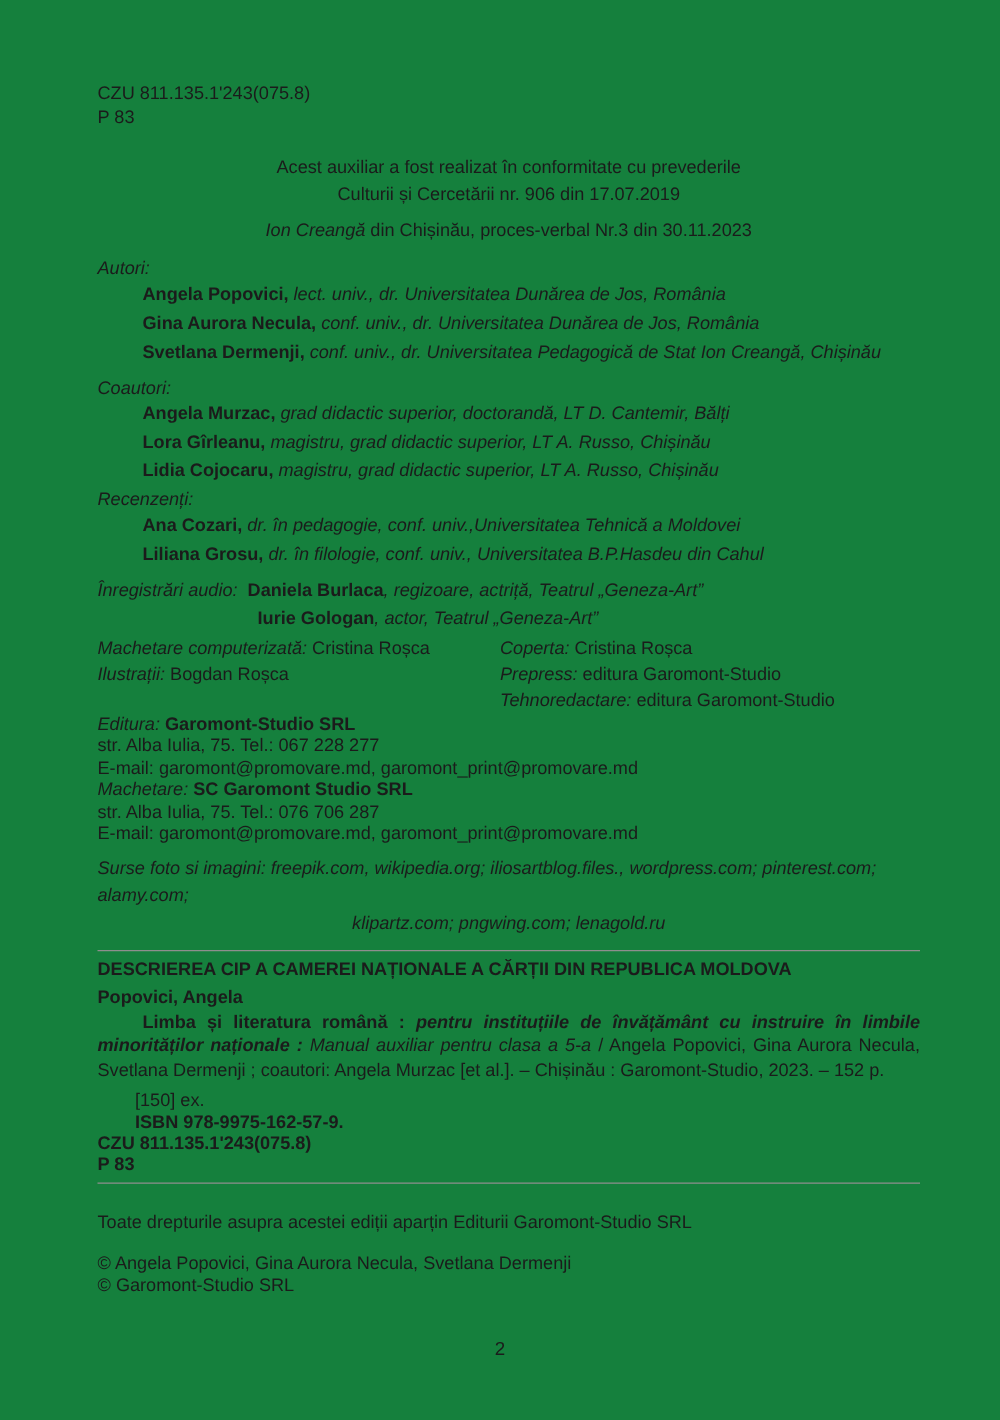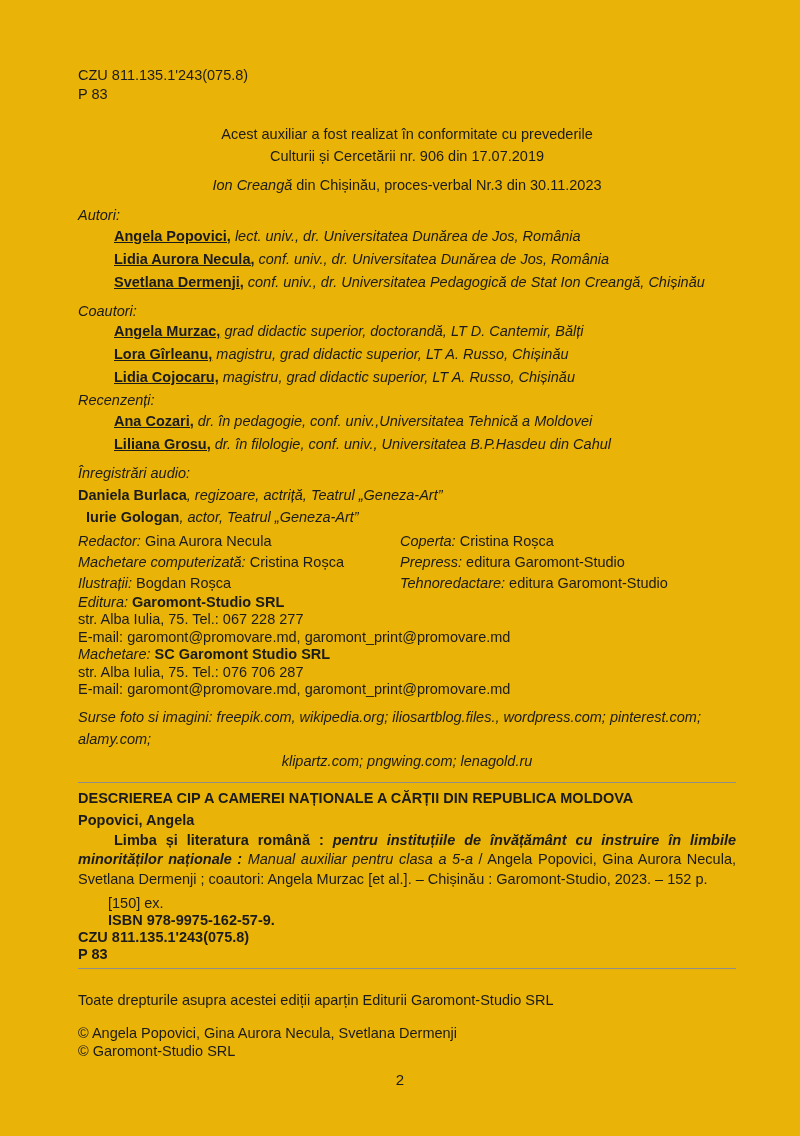--- a/index.html
+++ b/index.html
@@ -2,48 +2,48 @@
 <html><head>
 <meta charset="utf-8">
 <style>
   * { box-sizing: border-box; }
   html, body { margin: 0; padding: 0; background: #ffffff; }
   .page {
     position: relative;
     width: 800px;
     height: 1136px;
     margin: 0 auto;
-    background: #eab308;
+    background: #15803d;
     color: #1b1b1b;
     font-family: "Liberation Sans", sans-serif;
     font-size: 14.5px;
     line-height: 1.26;
     padding: 66px 64px 0 78px;
     overflow: hidden;
   }
   .b  { font-weight: bold; }
   .i  { font-style: italic; }
   .bi { font-weight: bold; font-style: italic; }
 
   .header-codes { line-height: 18.5px; }
 
   .conformity { margin-top: 20px; text-align: center; line-height: 22px; }
   .approval   { margin-top: 7px;  text-align: center; line-height: 22px; }
 
   .people { margin-top: 9px; }
   .people .section-label { font-style: italic; line-height: 18.5px; }
   .people .row { padding-left: 36px; line-height: 23px; }
-  .people .row .name { font-weight: bold; text-decoration: underline; }
+  .people .row .name { font-weight: bold; }
   .people .row .role { font-style: italic; }
 
   .authors   { margin-top: 10px; }
   .coauthors { margin-top: 8px; }
   .reviewers { margin-top: 2px; }
 
-  .audio { margin-top: 6px; display: flex; line-height: 22px; flex-direction: column; }
+  .audio { margin-top: 6px; display: flex; line-height: 22px; }
   .audio .section-label { font-style: italic; margin-right: 8px; white-space: nowrap; }
   .audio .row .name { font-weight: bold; }
   .audio .row .role { font-style: italic; }
   .audio .row-2 { padding-left: 8px; }
 
   .credits { margin-top: 3px; display: flex; line-height: 21px; }
   .credits .col-left  { width: 322px; }
   .credits .col-right { flex: 1; }
   .credits .label { font-style: italic; }
 
@@ -93,21 +93,21 @@
     <div>Culturii și Cercetării nr. 906 din 17.07.2019</div>
   </div>
 
   <div class="approval">
     <div><span class="i">Ion Creangă</span><span> din Chișinău, proces-verbal Nr.3 din 30.11.2023</span></div>
   </div>
 
   <div class="people authors">
     <div class="section-label">Autori:</div>
     <div class="row"><span class="name">Angela Popovici,</span> <span class="role">lect. univ., dr. Universitatea Dunărea de Jos, România</span></div>
-    <div class="row"><span class="name">Lidia Aurora Necula,</span> <span class="role">conf. univ., dr. Universitatea Dunărea de Jos, România</span></div>
+    <div class="row"><span class="name">Gina Aurora Necula,</span> <span class="role">conf. univ., dr. Universitatea Dunărea de Jos, România</span></div>
     <div class="row"><span class="name">Svetlana Dermenji,</span> <span class="role">conf. univ., dr. Universitatea Pedagogică de Stat Ion Creangă, Chișinău</span></div>
   </div>
 
   <div class="people coauthors">
     <div class="section-label">Coautori:</div>
     <div class="row"><span class="name">Angela Murzac,</span> <span class="role">grad didactic superior, doctorandă, LT D. Cantemir, Bălți</span></div>
     <div class="row"><span class="name">Lora Gîrleanu,</span> <span class="role">magistru, grad didactic superior, LT A. Russo, Chișinău</span></div>
     <div class="row"><span class="name">Lidia Cojocaru,</span> <span class="role">magistru, grad didactic superior, LT A. Russo, Chișinău</span></div>
   </div>
 
@@ -120,21 +120,20 @@
   <div class="audio">
     <div class="section-label">Înregistrări audio:</div>
     <div>
       <div class="row"><span class="name">Daniela Burlaca</span><span class="role">, regizoare, actriță, Teatrul „Geneza-Art”</span></div>
       <div class="row row-2"><span class="name">Iurie Gologan</span><span class="role">, actor, Teatrul „Geneza-Art”</span></div>
     </div>
   </div>
 
   <div class="credits">
     <div class="col-left">
-      <div><span class="label">Redactor:</span> <span>Gina Aurora Necula</span></div>
       <div><span class="label">Machetare computerizată:</span> <span>Cristina Roșca</span></div>
       <div><span class="label">Ilustrații:</span> <span>Bogdan Roșca</span></div>
     </div>
     <div class="col-right">
       <div><span class="label">Coperta:</span> <span>Cristina Roșca</span></div>
       <div><span class="label">Prepress:</span> <span>editura Garomont-Studio</span></div>
       <div><span class="label">Tehnoredactare:</span> <span>editura Garomont-Studio</span></div>
     </div>
   </div>
 

